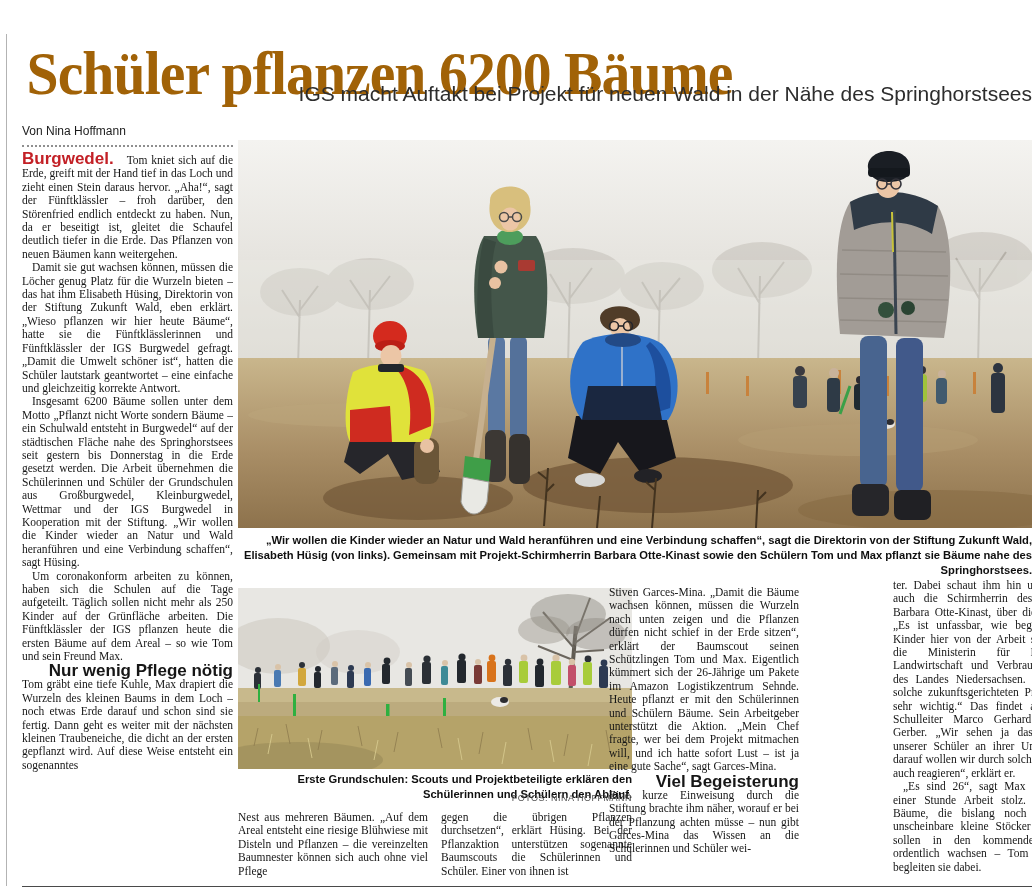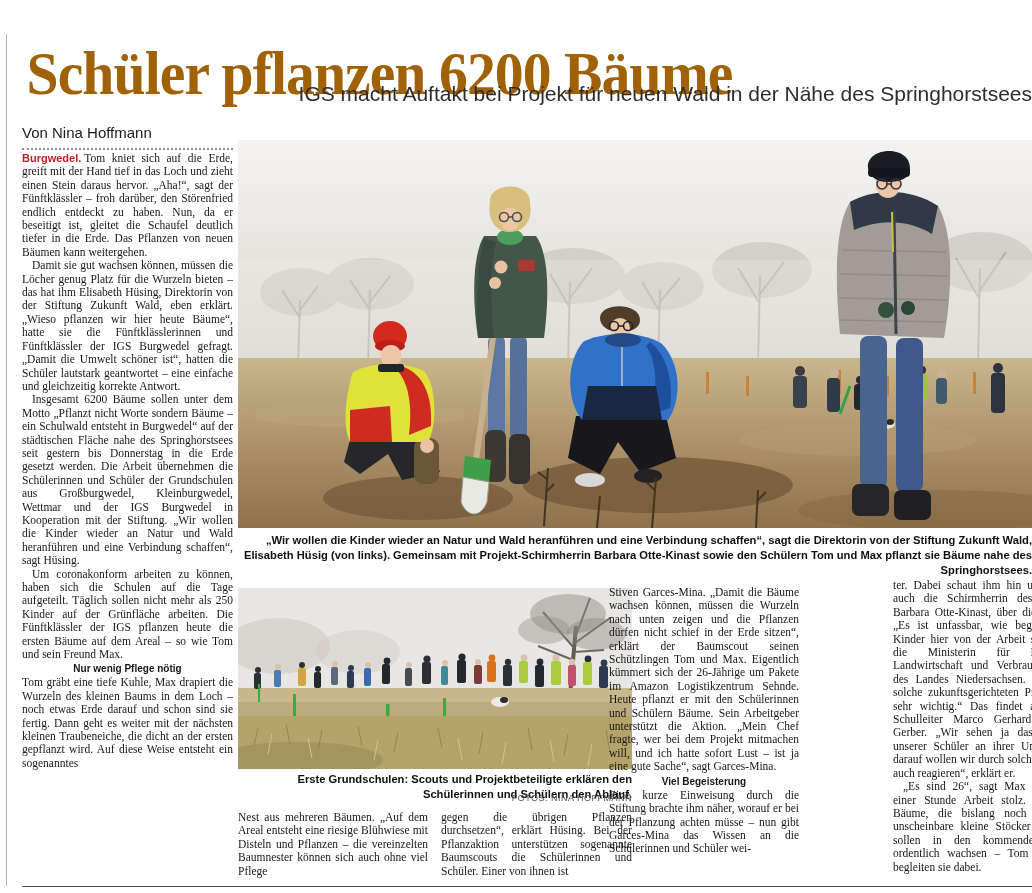--- a/index.html
+++ b/index.html
@@ -9,31 +9,31 @@
   .rule-left   { position:absolute; left:6px; top:34px; width:1px; height:852px; background:#b3b3b3; }
   .rule-bottom { position:absolute; left:22px; top:886px; width:1010px; height:1px; background:#4a4a4a; }
 
   .headline { position:absolute; left:0; top:0; width:100%; text-align:left;
               font-weight:bold; font-size:62px; line-height:1.02; letter-spacing:-1px; color:#a16207; }
   .headline .squeeze { display:inline-block; transform:scaleX(.93); transform-origin:center; white-space:nowrap; }
   .subtitle { position:absolute; left:0; top:82px; width:100%; text-align:right;
               font-family:"Liberation Sans", sans-serif; font-size:21px; color:#2d2d2d; }
 
   .byline { position:absolute; left:22px; top:124px; width:211px;
-            font-family:"Liberation Sans", sans-serif; font-size:15px; color:#1b1b1b;
+            font-family:"Liberation Sans", sans-serif; font-size:12px; color:#1b1b1b;
             padding-bottom:7px; border-bottom:2px dotted #8f8f8f; }
 
   .bodycol { position:absolute; font-size:11.5px; line-height:13.4px; text-align:justify;
              overflow:hidden; }
   .bodycol p { margin:0; }
   .bodycol p.ind { text-indent:10px; }
   .lead { color:#c32026; font-weight:bold; font-family:"Liberation Sans", sans-serif;
-          font-size:11px; margin-right:3px; }
-  .sub  { font-family:"Liberation Sans", sans-serif; font-weight:bold; font-size:10px;
-          line-height:15px; margin:7px 0 3px; text-align:center; }
+          font-size:17px; margin-right:13px; }
+  .sub  { font-family:"Liberation Sans", sans-serif; font-weight:bold; font-size:17px;
+          line-height:15px; margin:7px 0 3px; text-align:right; }
 
   #col1 { left:22px;  top:152px; width:211px; height:733px; }
   #col2 { left:238px; top:811px; width:190px; height:74px; }
   #col3 { left:441px; top:811px; width:191px; height:74px; }
   #col4 { left:609px; top:586px; width:190px; height:299px; }
   #col5 { left:893px; top:579px; width:189px; height:306px; }
 
   .photo { position:absolute; overflow:hidden; background:#e7e5e0; }
   .photo svg { display:block; width:100%; height:100%; }
   #main-photo { left:238px; top:140px; width:794px; height:388px; }

